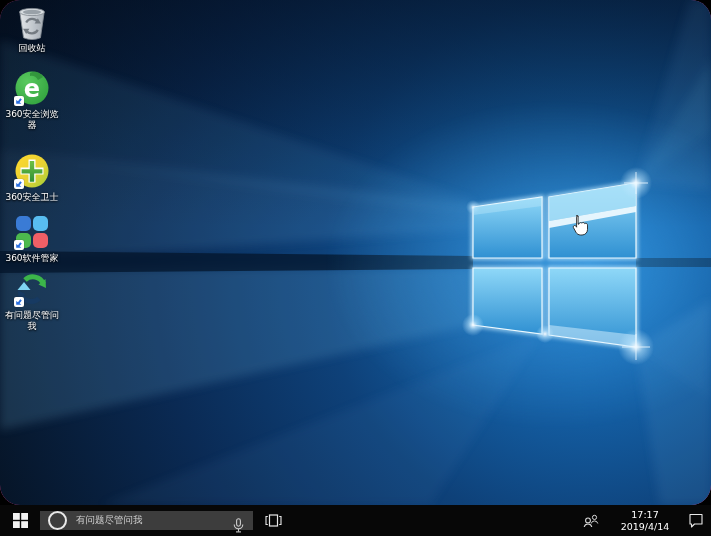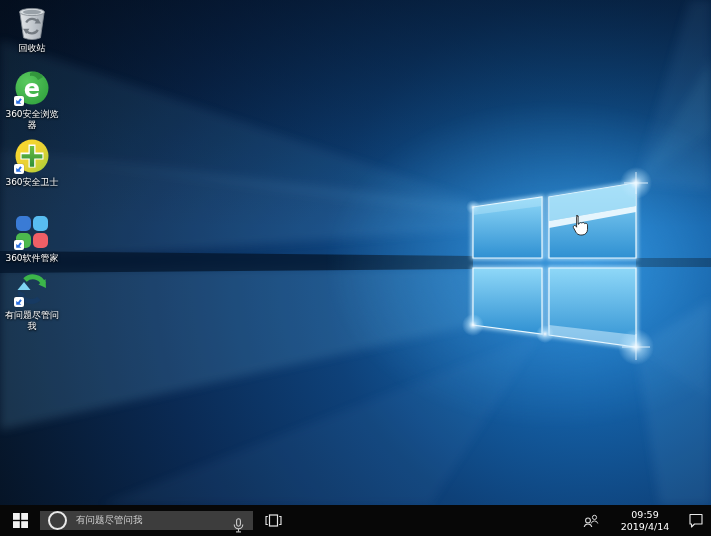--- a/index.html
+++ b/index.html
@@ -1,21 +1,21 @@
 <!DOCTYPE html>
 <html><head>
 <meta charset="utf-8">
 <style>
   html,body{margin:0;padding:0;}
   body{
     width:711px;height:536px;position:relative;overflow:hidden;
     font-family:"DejaVu Sans",sans-serif;background:#000;
   }
   
-  .desktop{position:absolute;left:0;top:0;width:711px;height:505px;overflow:hidden;background:#ec4899;}
+  .desktop{position:absolute;left:0;top:0;width:711px;height:505px;overflow:hidden;background:#ec4899;border-radius:20px;}
   .desktop svg.wall{position:absolute;left:0;top:0;}
   
   .desk-icon{position:absolute;left:0;width:64px;display:flex;flex-direction:column;align-items:center;cursor:default;}
   .desk-icon .art{width:38px;height:38px;position:relative;flex:0 0 auto;}
   .desk-icon .art svg{position:absolute;left:1px;top:1px;}
   .desk-icon .lnk{position:absolute;left:1px;bottom:1px;width:10px;height:10px;background:#fff;border-radius:2px;
     display:flex;align-items:center;justify-content:center;box-shadow:0 0 1px rgba(0,0,0,.6);}
   .desk-icon .label{
     margin-top:2px;max-width:60px;text-align:center;font-size:9px;line-height:11px;color:#fff;
     word-break:break-all;text-shadow:0 1px 2px rgba(0,0,0,.95),0 0 3px rgba(0,0,0,.8);
@@ -168,21 +168,21 @@
       </svg>
       <span class="lnk">
         <svg width="8" height="8" viewBox="0 0 8 8">
             <path d="M1.2,6.8 L1.2,3 L3,4.2 L5.2,1.2 L6.8,2.4 L4.6,5.3 L6.4,6.8 Z" fill="#2a6fe0"></path>
           </svg>
       </span>
     </div>
     <div class="label">360安全浏览器</div>
   </div>
 
-  <div class="desk-icon" style="top:137px">
+  <div class="desk-icon" style="top:152px">
     <div class="art">
       <svg width="36" height="36" viewBox="0 0 36 36">
         <defs>
           <linearGradient id="ballG" x1="0" y1="0" x2="1" y2="1">
             <stop offset="0" stop-color="#ffd92e"></stop>
               <stop offset="0.55" stop-color="#e8d133"></stop>
               <stop offset="1" stop-color="#9ccf3a"></stop>
           </linearGradient>
           <linearGradient id="crossG" x1="0" y1="0" x2="0" y2="1">
             <stop offset="0" stop-color="#6fc043"></stop>
@@ -283,21 +283,21 @@
   <div class="people-btn">
     <svg width="17" height="14" viewBox="0 0 17 14">
       <circle cx="11.5" cy="3.4" r="2.1" fill="none" stroke="#d8d8d8" stroke-width="1"></circle>
       <path d="M8.2,9.5 a3.4,3.4 0 0 1 6.6,0" fill="none" stroke="#d8d8d8" stroke-width="1"></path>
       <circle cx="5" cy="6.4" r="2.4" fill="none" stroke="#d8d8d8" stroke-width="1.1"></circle>
       <path d="M1.2,13 a3.9,3.9 0 0 1 7.6,0" fill="none" stroke="#d8d8d8" stroke-width="1.1"></path>
     </svg>
   </div>
 
   <div class="clock">
-    <span>09:59</span>
+    <span>17:17</span>
     <span>2019/4/14</span>
   </div>
 
   <div class="action-center-btn">
     <svg width="16" height="15" viewBox="0 0 16 15">
       <path d="M2,1.5 h12 v9.5 h-7.5 l-3,3 v-3 h-1.5 z" fill="none" stroke="#e8e8e8" stroke-width="1.1" stroke-linejoin="round"></path>
     </svg>
   </div>
 </div>
 

